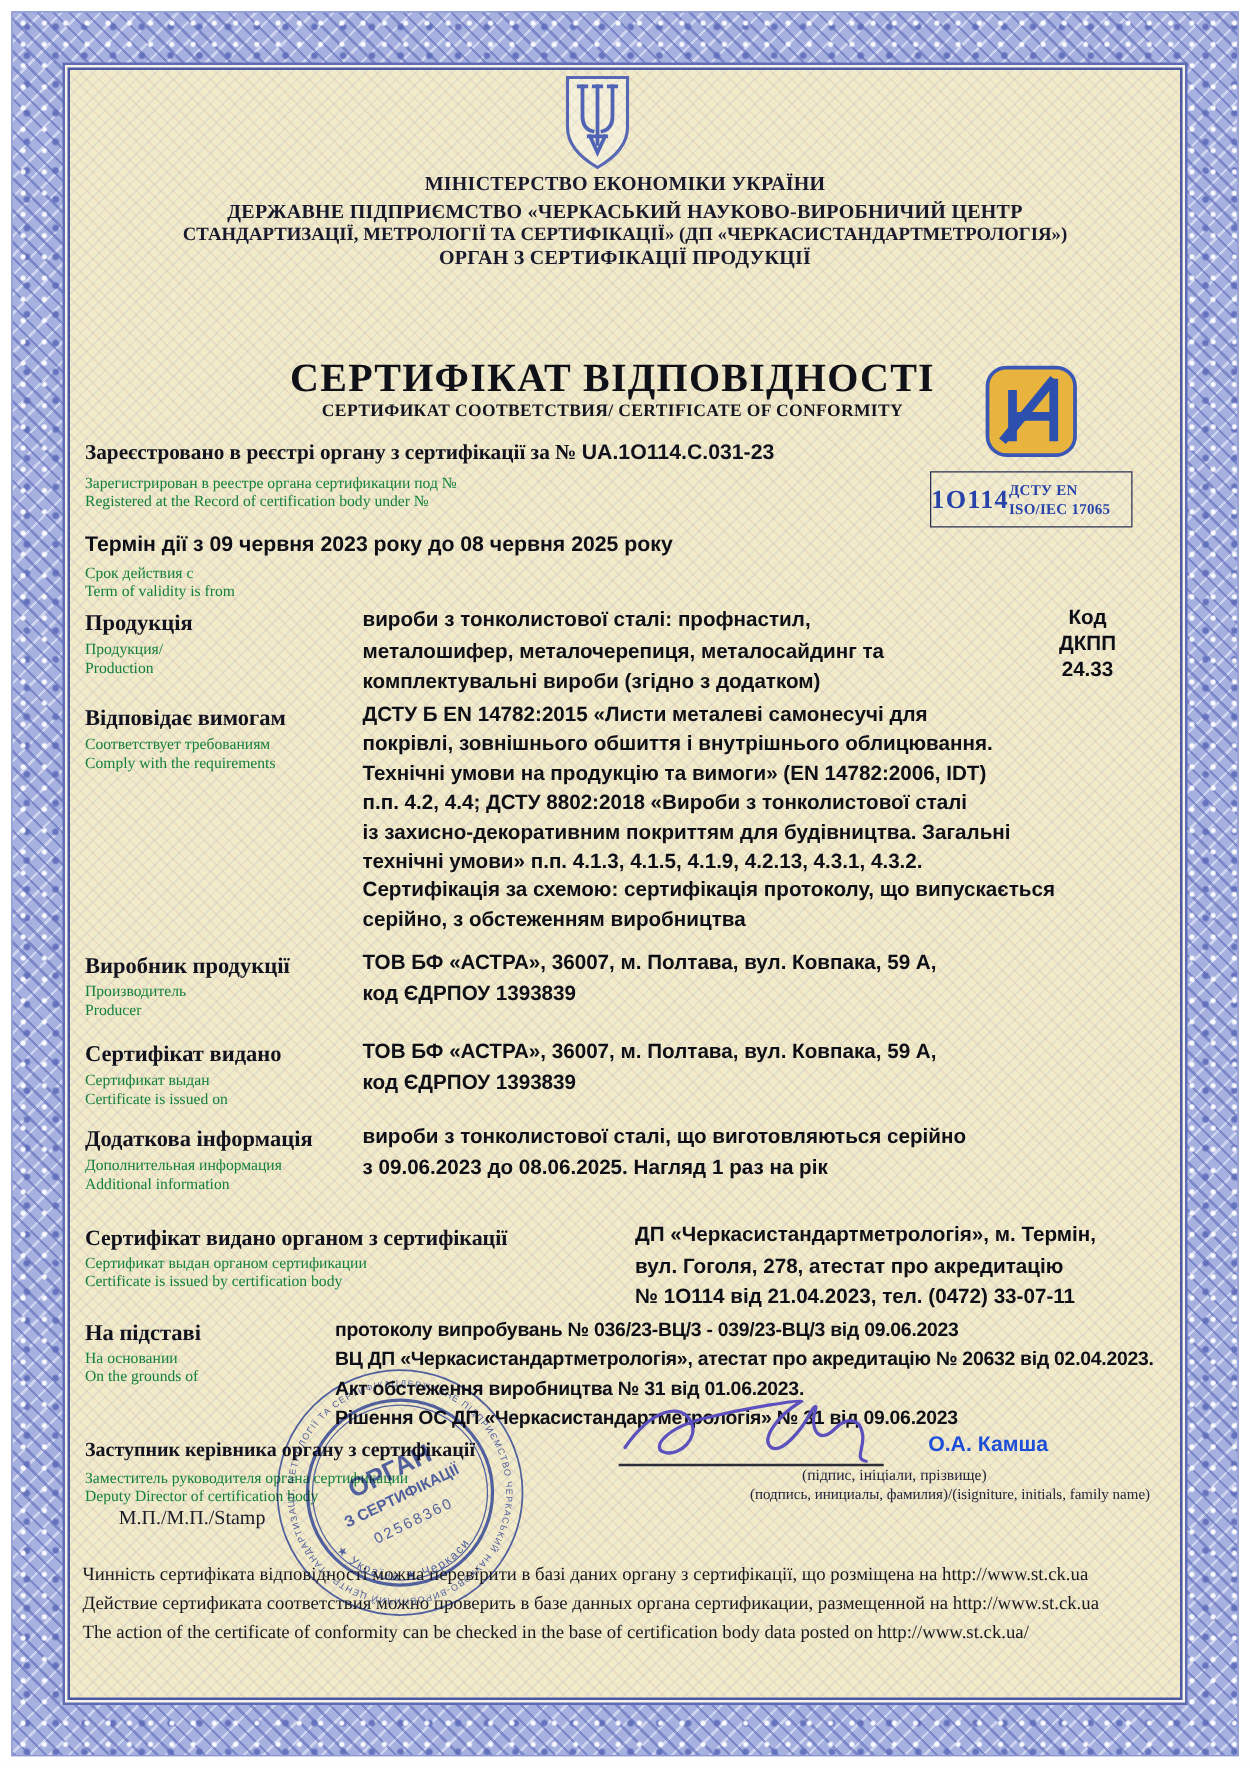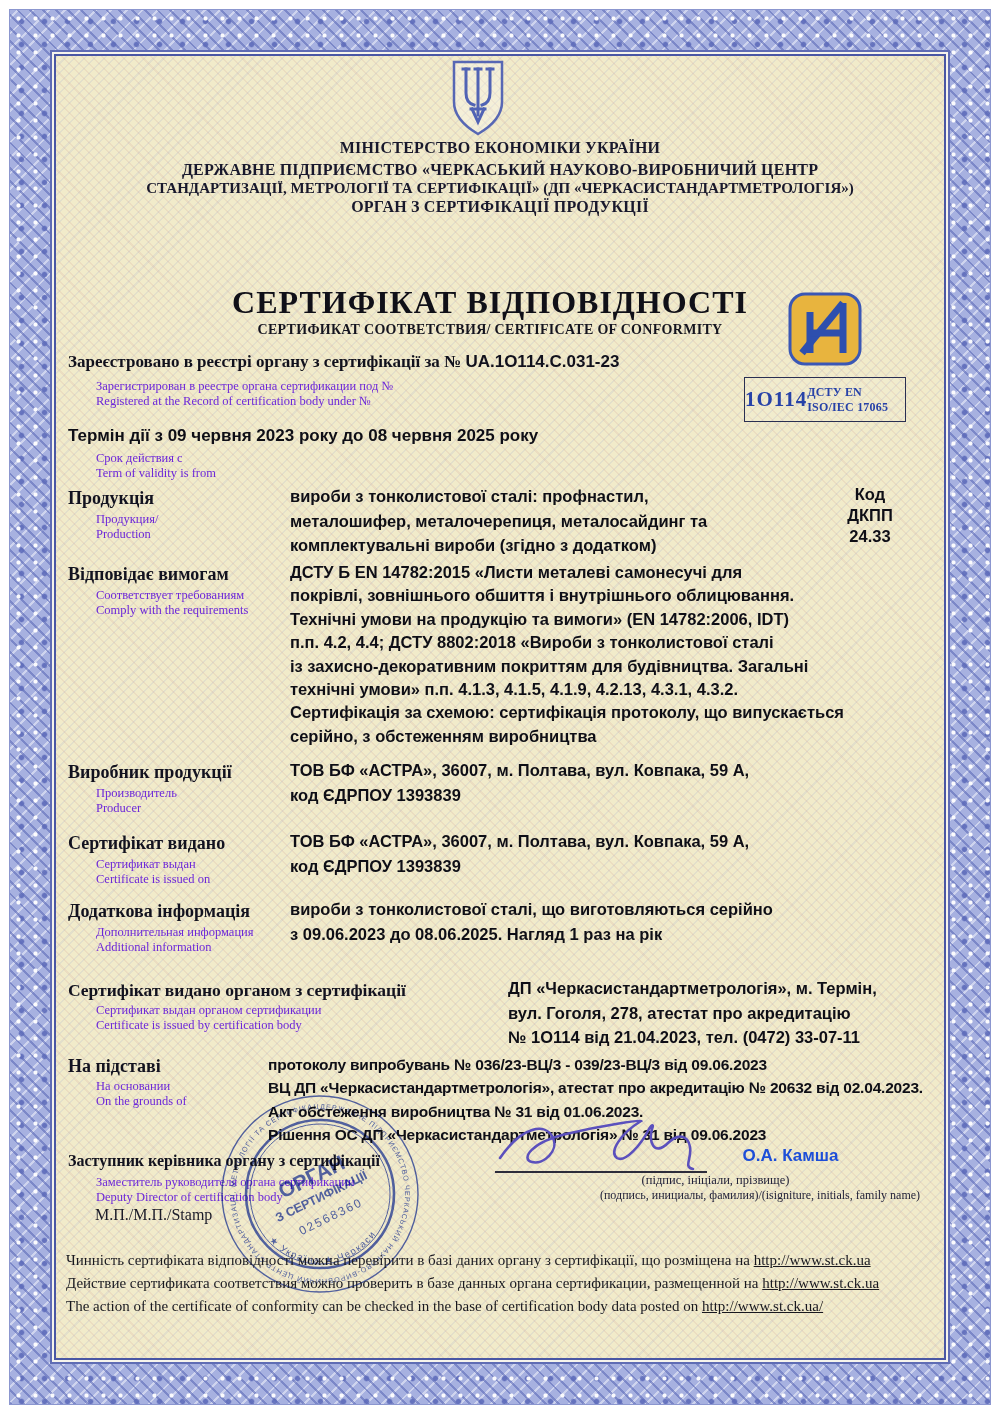--- a/index.html
+++ b/index.html
@@ -22,31 +22,31 @@
       repeating-linear-gradient(45deg, rgba(205,150,145,0.16) 0 1.5px, transparent 1.5px 7px),
       repeating-linear-gradient(135deg, rgba(140,152,205,0.14) 0 1.5px, transparent 1.5px 7px);
     border:2px solid #4a57a4;
     box-shadow:0 0 0 2px #f6f4ec, 0 0 0 4px #5f6cb4;}
   .abs{position:absolute;}
   .ctr{left:0;right:0;text-align:center;}
   .hdr{font:bold 16px "Liberation Serif",serif;color:#18182c;line-height:18.5px;letter-spacing:.2px;}
   .title-main{font:bold 32px "Liberation Serif",serif;color:#101018;letter-spacing:1px;}
   .title-sub{font:bold 14px "Liberation Serif",serif;color:#14141f;letter-spacing:.3px;}
   .lbl{font:bold 18px "Liberation Serif",serif;color:#12121f;white-space:nowrap;}
-  .sub{font:12.5px "Liberation Serif",serif;color:#6d28d9;line-height:15px;white-space:nowrap;margin-left:28px;}
+  .sub{font:12.5px "Liberation Serif",serif;color:#15803d;line-height:15px;white-space:nowrap;}
   .val{font:bold 16.5px "Liberation Sans",sans-serif;color:#0e0e16;line-height:24.5px;white-space:nowrap;}
   .regline{font:bold 17px "Liberation Serif",serif;color:#11111d;white-space:nowrap;}
   .regnum{font:bold 17px "Liberation Sans",sans-serif;}
   .validity{font:bold 17px "Liberation Sans",sans-serif;color:#0e0e16;white-space:nowrap;}
   .accbox{border:1.5px solid #2a2f52;display:flex;flex-direction:row;align-items:center;
           justify-content:center;background:rgba(255,255,255,0.06);}
   .accnum{font:bold 21px "Liberation Serif",serif;color:#2742a8;letter-spacing:1px;line-height:23px;}
   .accstd{font:bold 12px "Liberation Serif",serif;color:#2742a8;letter-spacing:.2px;}
   .foot{font:15px "Liberation Serif",serif;color:#18181f;line-height:23px;white-space:nowrap;}
-  .url{text-decoration:underline;color:#18181f;}
+  .url{color:#18181f;}
   .grounds-val{font:bold 15.5px "Liberation Sans",sans-serif;color:#0e0e16;line-height:23.4px;
                letter-spacing:-0.2px;white-space:nowrap;}
   .sigline{height:2px;background:#2c2c3a;}
   .namebox{font:bold 17px "Liberation Sans",sans-serif;color:#1d4ed8;text-align:center;}
   .cap{font:12.5px "Liberation Serif",serif;color:#23233a;text-align:center;white-space:nowrap;}
   .stamp{mix-blend-mode:multiply;opacity:.88;}
 </style>
 </head>
 <body>
 

